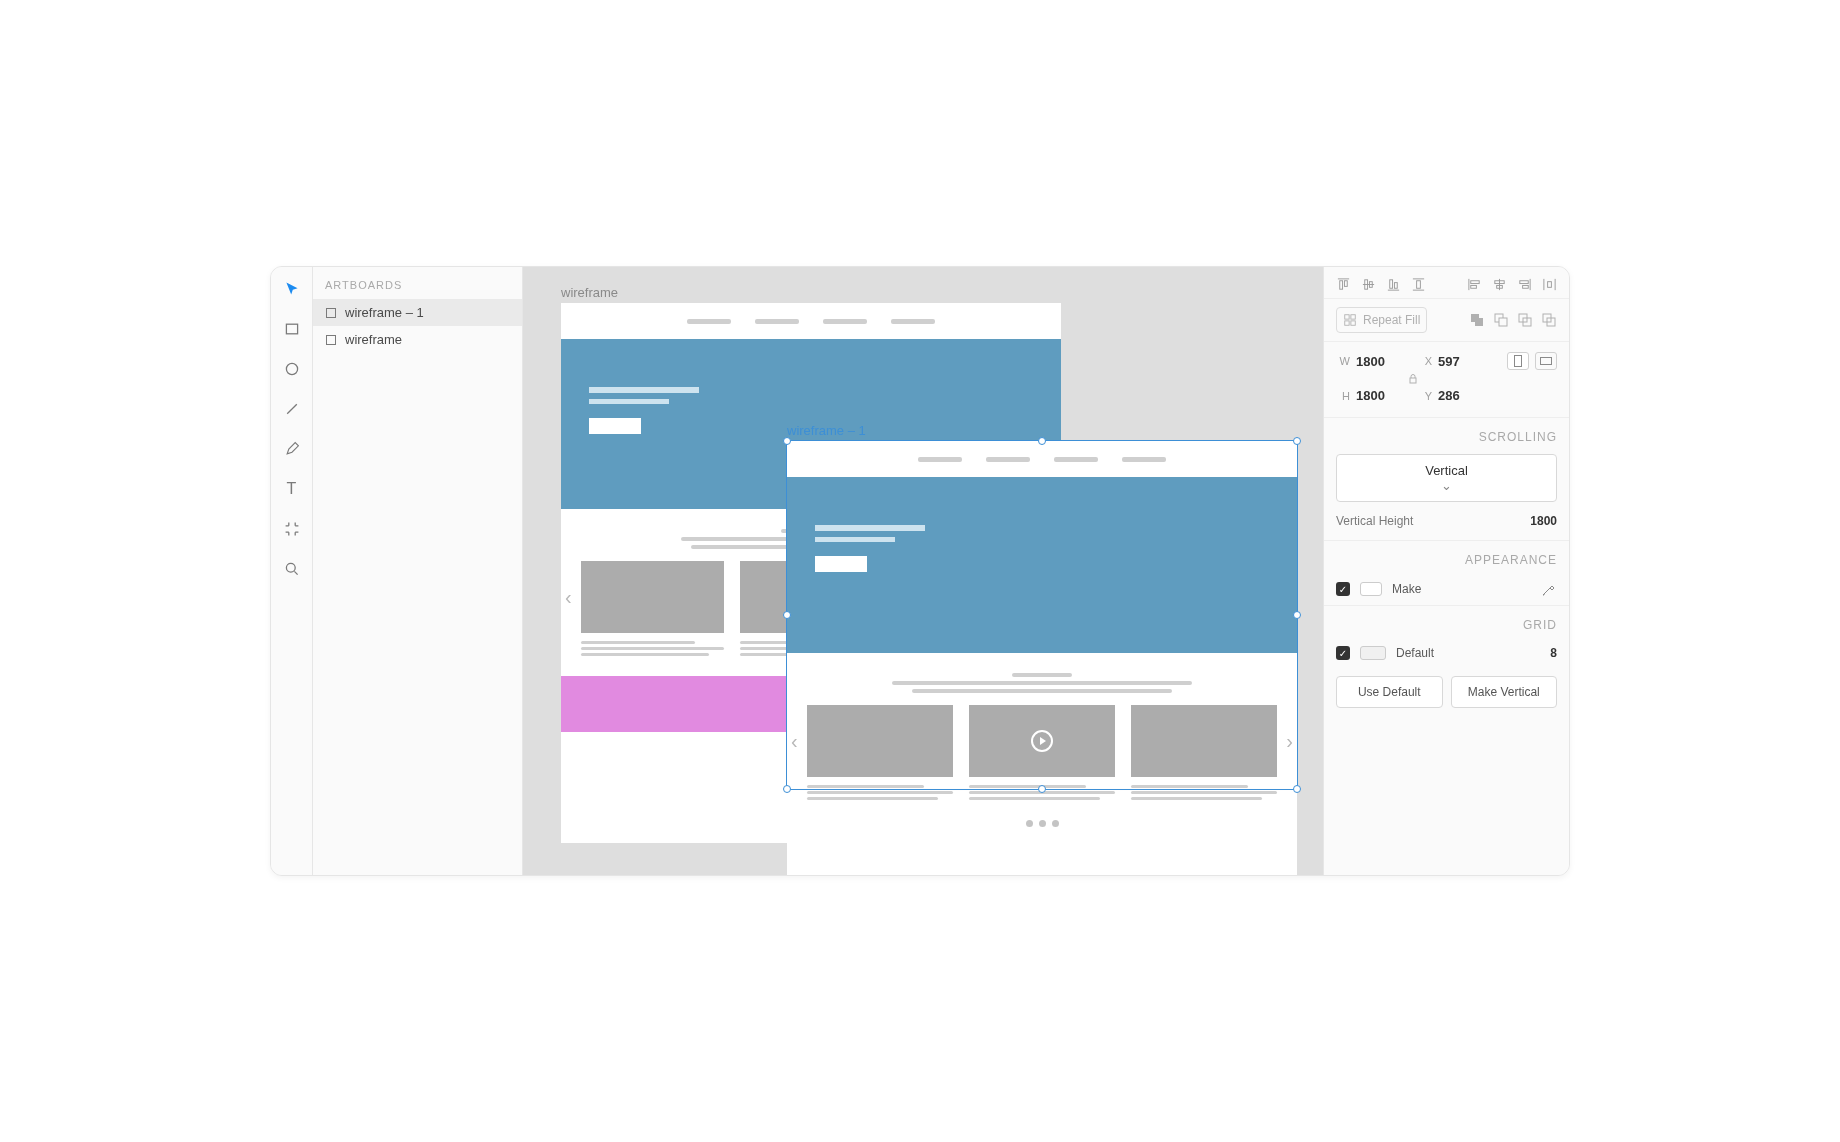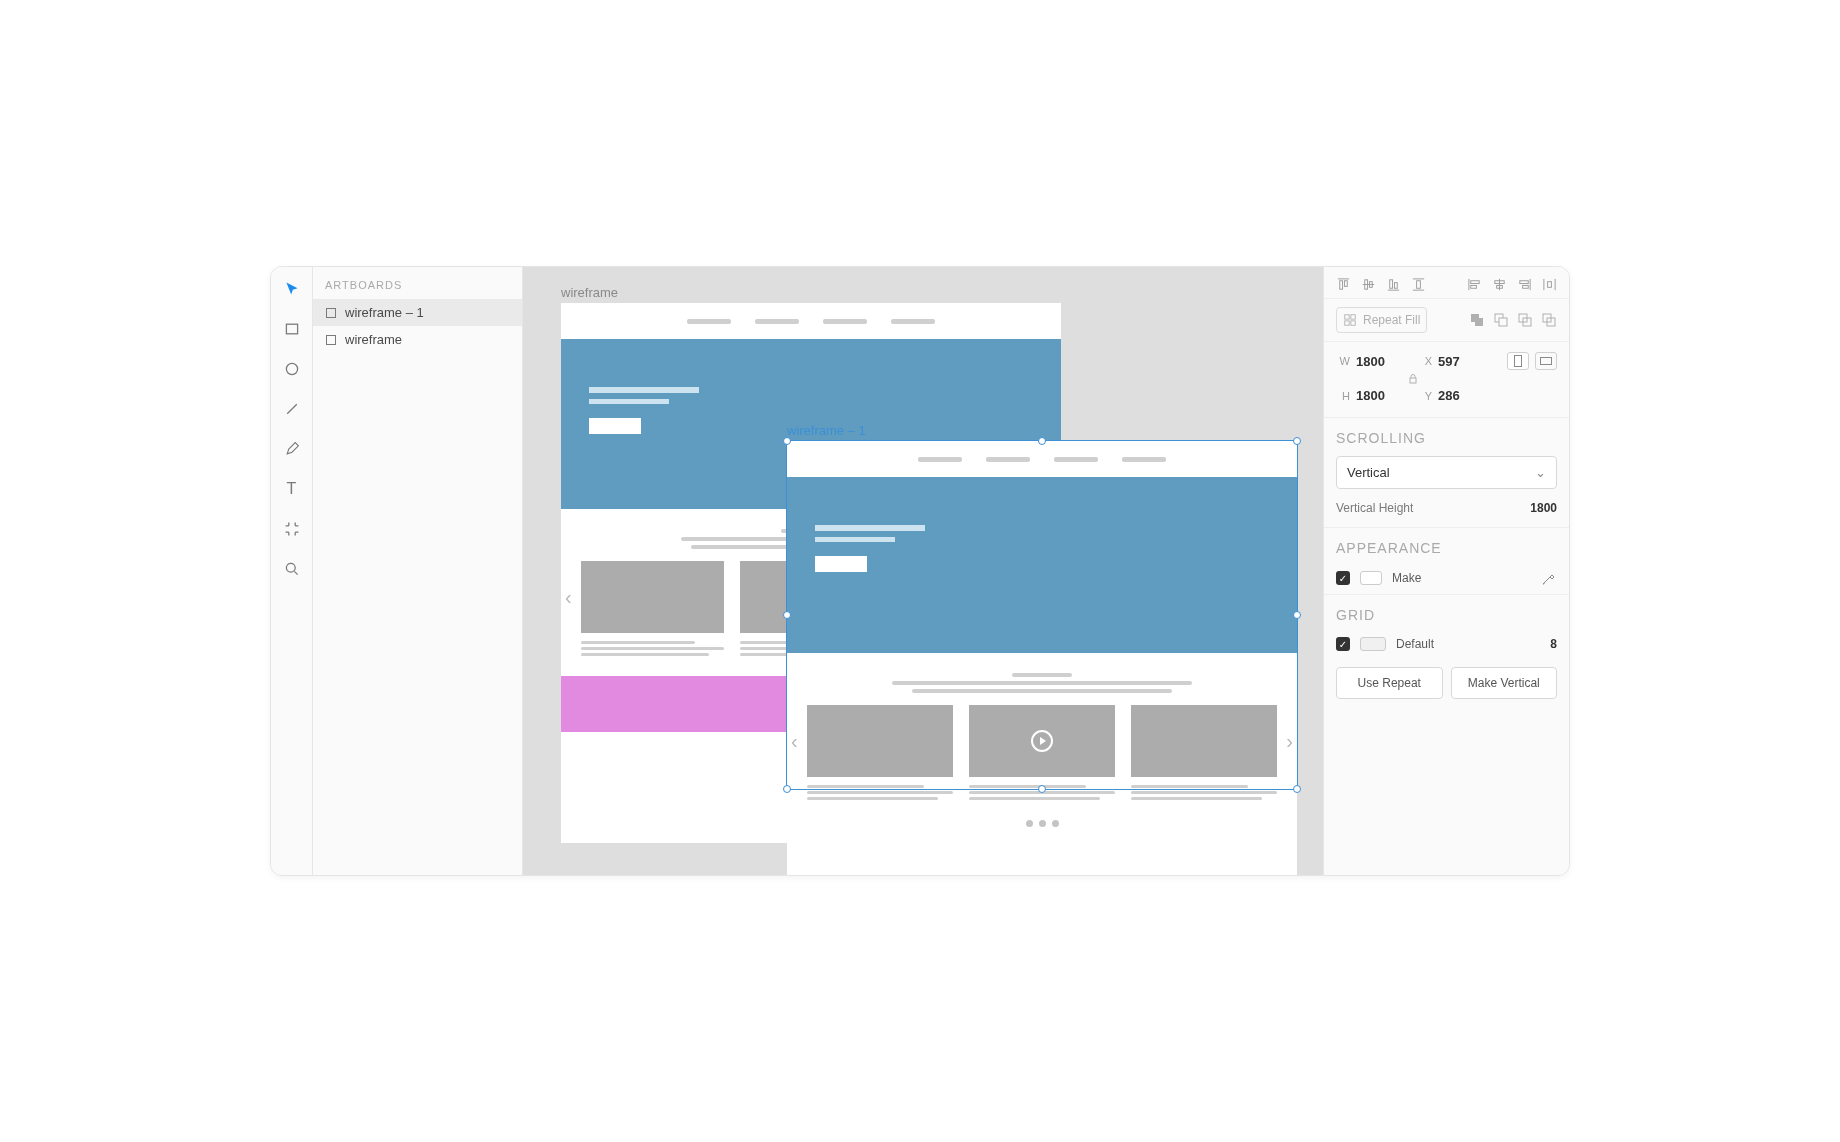--- a/index.html
+++ b/index.html
@@ -55,22 +55,22 @@
 .repeat-btn{display:flex;align-items:center;gap:6px;border:1px solid #ddd;border-radius:4px;padding:5px 6px;color:#b0b0b0;font-size:12px;}
 .bops{display:flex;gap:8px;}
 .bops .ib{width:16px;height:16px;color:#b0b0b0;}
 .dims{padding:10px 12px 6px;border-bottom:1px solid #eee;}
 .dimrow{display:flex;align-items:center;gap:6px;margin-bottom:8px;}
 .dlbl{width:14px;color:#a0a0a0;font-size:11px;text-align:right;}
 .dval{width:56px;font-size:13px;font-weight:600;color:#333;}
 .orient{display:flex;gap:6px;margin-left:auto;}
 .orient .ob{width:22px;height:18px;border:1px solid #d0d0d0;border-radius:3px;display:flex;align-items:center;justify-content:center;}
 .orient .ob.active{background:#fff;}
-.section-h{font-size:14px;letter-spacing:1px;color:#a9a9a9;padding:12px 12px 6px;text-transform:uppercase;}
-.dropdown{margin:4px 12px;border:1px solid #d8d8d8;border-radius:4px;padding:8px 10px;display:flex;justify-content:space-between;align-items:center;font-size:13px;color:#333;background:#fff;}
+.section-h{font-size:12px;letter-spacing:1px;color:#a9a9a9;padding:12px 12px 6px;text-transform:uppercase;text-align:right;}
+.dropdown{margin:4px 12px;border:1px solid #d8d8d8;border-radius:4px;padding:8px 10px;display:flex;justify-content:space-between;align-items:center;font-size:13px;color:#333;background:#fff;flex-direction:column;}
 .vph{display:flex;justify-content:space-between;padding:8px 12px 12px;font-size:12px;color:#7a7a7a;align-items:center;}
 .vph .vval{font-weight:600;color:#333;}
 .sep{height:1px;background:#eee;}
 .checkrow{display:flex;align-items:center;gap:10px;padding:8px 12px;}
 .chk{width:14px;height:14px;background:#333;border-radius:3px;display:flex;align-items:center;justify-content:center;color:#fff;font-size:10px;}
 .swatch{width:22px;height:14px;border:1px solid #ccc;border-radius:3px;background:#fff;}
 .eyedrop{margin-left:auto;color:#8a8a8a;}
 .gridswatch{width:26px;height:14px;border:1px solid #ccc;border-radius:3px;background:#f0f0f0;position:relative;}
 .gridval{margin-left:auto;font-weight:600;color:#333;}
 .btnrow{display:flex;gap:8px;padding:8px 12px;}
@@ -382,18 +382,18 @@
     <div class="sep"></div>
 
     <div class="section-h">GRID</div>
     <div class="checkrow">
       <div class="chk">✓</div>
       <div class="gridswatch"></div>
       <span>Default</span>
       <span class="gridval">8</span>
     </div>
     <div class="btnrow">
-      <div class="dbtn">Use Repeat</div>
+      <div class="dbtn">Use Default</div>
       <div class="dbtn">Make Vertical</div>
     </div>
   </div>
 
 </div>
 
 </body></html>

